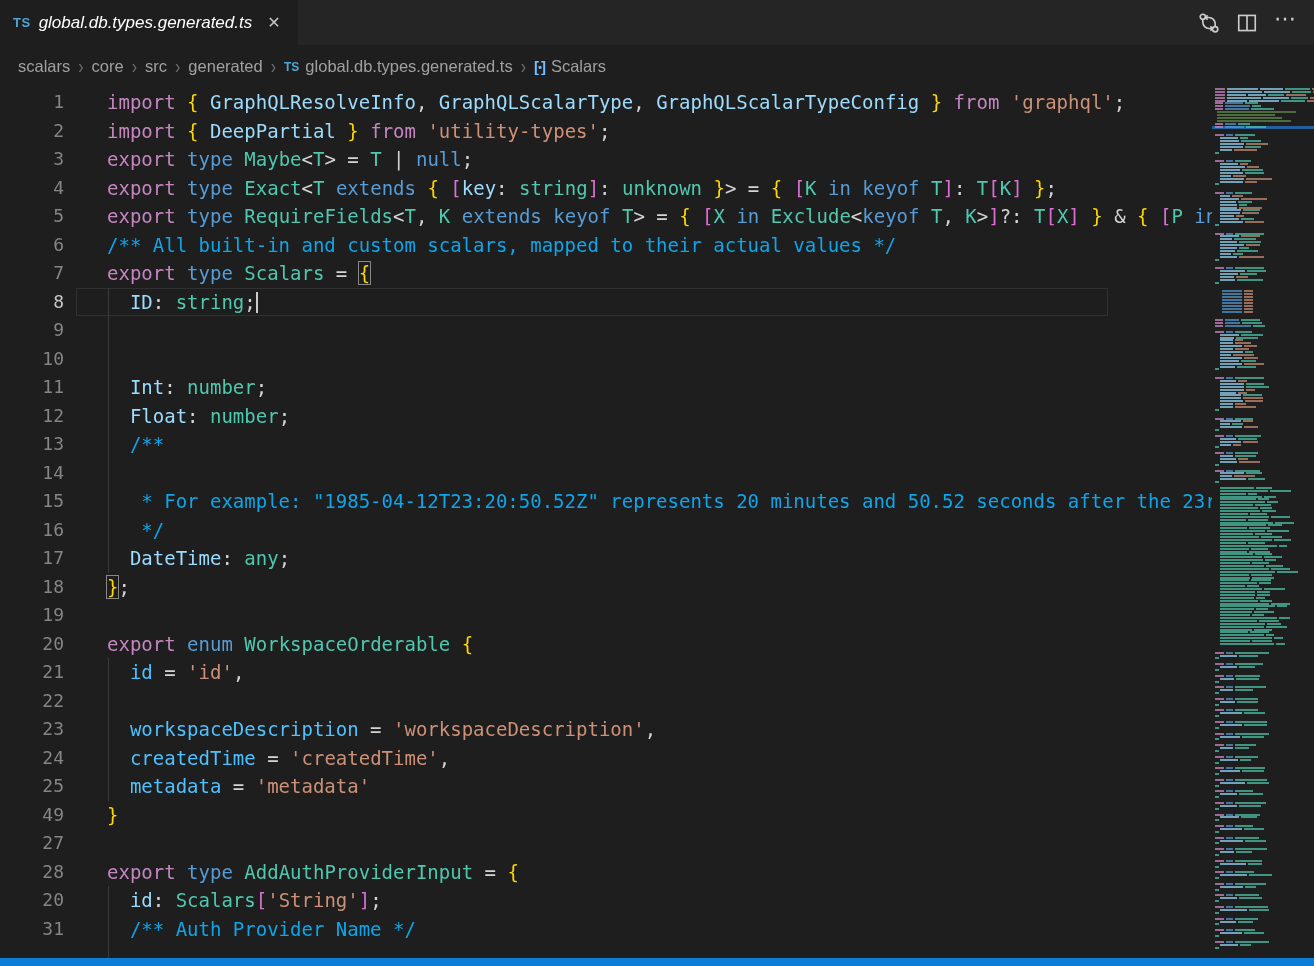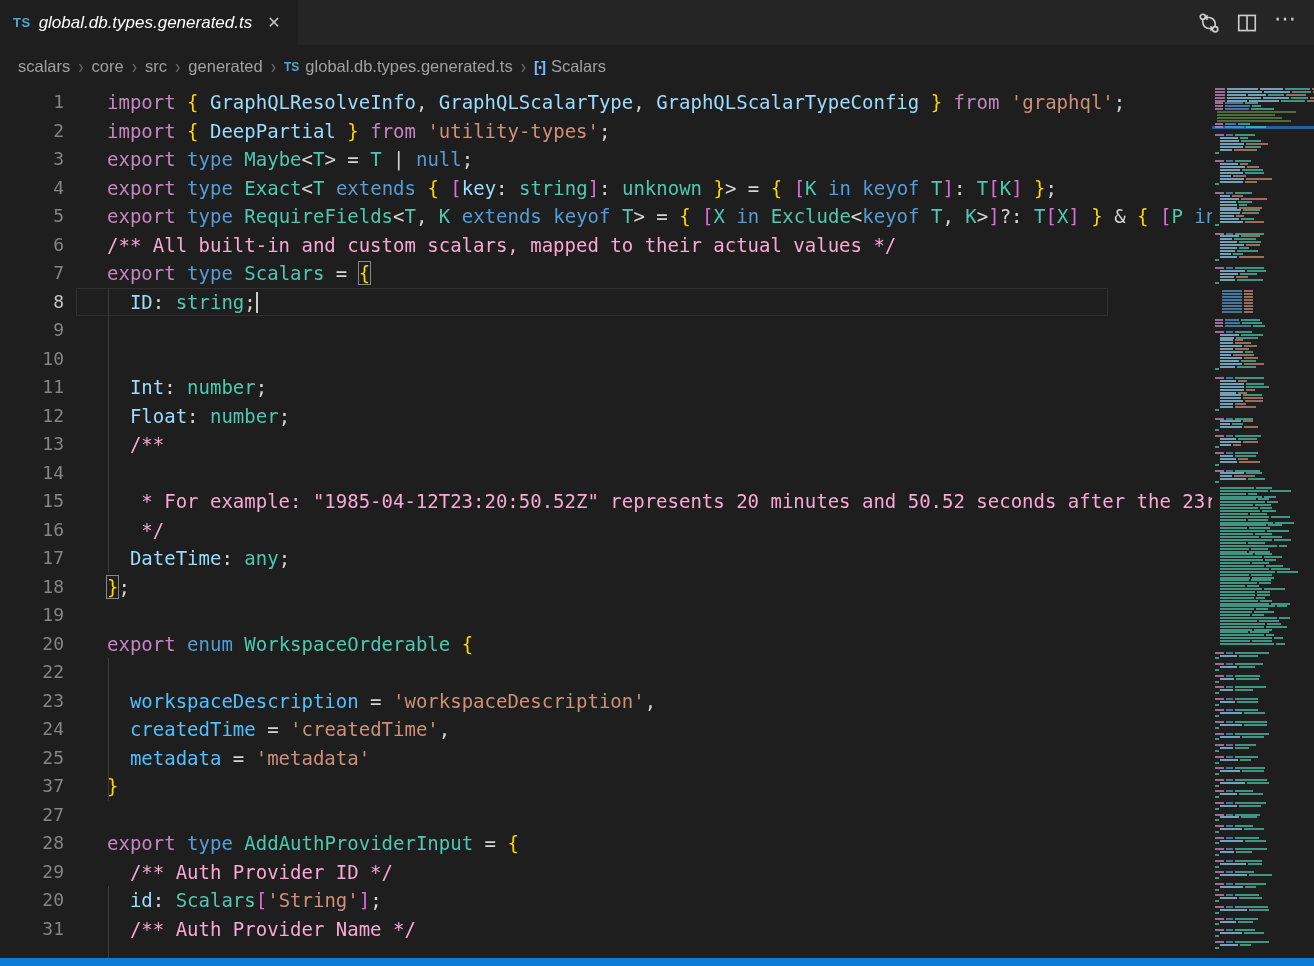--- a/index.html
+++ b/index.html
@@ -29,21 +29,21 @@
 
   
   .editor{position:absolute;left:0;top:88px;width:1314px;height:870px;overflow:hidden;background:#1e1e1e;}
   .lines{position:absolute;left:0;top:0;right:102px;bottom:0;overflow:hidden;}
   .code-line{position:relative;height:28.5px;line-height:28.5px;white-space:pre;
     font-family:"DejaVu Sans Mono", monospace;font-size:19px;display:flex;}
   .num{width:64px;text-align:right;color:#858585;flex:0 0 64px;font-size:18px;}
   .num.active{color:#c6c6c6;}
   .code{padding-left:43px;white-space:pre;}
   .tk-kw{color:#C586C0}.tk-kw2{color:#569CD6}.tk-type{color:#4EC9B0}.tk-var{color:#9CDCFE}
-  .tk-enum{color:#4FC1FF}.tk-str{color:#CE9178}.tk-cmt{color:#f9a8d4}.tk-pln{color:#D4D4D4}
+  .tk-enum{color:#4FC1FF}.tk-str{color:#CE9178}.tk-cmt{color:#0ea5e9}.tk-pln{color:#D4D4D4}
   .tk-b1{color:#FFD700}.tk-b2{color:#DA70D6}
   .tk-match{outline:1px solid #888888;}
   .cursor{display:inline-block;border-left:2px solid #cccccc;height:21px;vertical-align:-4px;}
   .cur-line{position:absolute;left:76px;right:104px;height:28.5px;border:1px solid #303032;box-sizing:border-box;pointer-events:none;}
   .indent-guide{position:absolute;width:1px;background:#3b3b3b;left:108px;pointer-events:none;}
 
   
   .minimap{position:absolute;right:0;top:0;width:102px;height:870px;background:#1e1e1e;overflow:hidden;}
   .mm-row{position:relative;height:2px;margin-bottom:0.9px;white-space:nowrap;}
   .mm-row span{display:inline-block;height:2px;vertical-align:top;margin-right:2px;}
@@ -134,28 +134,28 @@
         <div class="code-line"><div class="num">11</div><div class="code"><span class="tk-pln">  </span><span class="tk-var">Int</span><span class="tk-pln">: </span><span class="tk-type">number</span><span class="tk-pln">;</span></div></div>
         <div class="code-line"><div class="num">12</div><div class="code"><span class="tk-pln">  </span><span class="tk-var">Float</span><span class="tk-pln">: </span><span class="tk-type">number</span><span class="tk-pln">;</span></div></div>
         <div class="code-line"><div class="num">13</div><div class="code"><span class="tk-cmt">  /**</span></div></div>
         <div class="code-line"><div class="num">14</div></div>
         <div class="code-line"><div class="num">15</div><div class="code"><span class="tk-cmt">   * For example: "1985-04-12T23:20:50.52Z" represents 20 minutes and 50.52 seconds after the 23rd hour of April 12th, 1985 in UTC.</span></div></div>
         <div class="code-line"><div class="num">16</div><div class="code"><span class="tk-cmt">   */</span></div></div>
         <div class="code-line"><div class="num">17</div><div class="code"><span class="tk-pln">  </span><span class="tk-var">DateTime</span><span class="tk-pln">: </span><span class="tk-type">any</span><span class="tk-pln">;</span></div></div>
         <div class="code-line"><div class="num">18</div><div class="code"><span class="tk-b1 tk-match">}</span><span class="tk-pln">;</span></div></div>
         <div class="code-line"><div class="num">19</div><div class="code"></div></div>
         <div class="code-line"><div class="num">20</div><div class="code"><span class="tk-kw">export</span><span class="tk-pln"> </span><span class="tk-kw2">enum</span><span class="tk-pln"> </span><span class="tk-type">WorkspaceOrderable</span><span class="tk-pln"> </span><span class="tk-b1">{</span></div></div>
+        <div class="code-line"><div class="num">21</div><div class="code"><span class="tk-pln">  </span><span class="tk-enum">id</span><span class="tk-pln"> = </span><span class="tk-str">'id'</span><span class="tk-pln">,</span></div></div>
         <div class="code-line"><div class="num">22</div></div>
         <div class="code-line"><div class="num">23</div><div class="code"><span class="tk-pln">  </span><span class="tk-enum">workspaceDescription</span><span class="tk-pln"> = </span><span class="tk-str">'workspaceDescription'</span><span class="tk-pln">,</span></div></div>
         <div class="code-line"><div class="num">24</div><div class="code"><span class="tk-pln">  </span><span class="tk-enum">createdTime</span><span class="tk-pln"> = </span><span class="tk-str">'createdTime'</span><span class="tk-pln">,</span></div></div>
         <div class="code-line"><div class="num">25</div><div class="code"><span class="tk-pln">  </span><span class="tk-enum">metadata</span><span class="tk-pln"> = </span><span class="tk-str">'metadata'</span></div></div>
-        <div class="code-line"><div class="num">37</div><div class="code"><span class="tk-b1">}</span></div></div>
+        <div class="code-line"><div class="num">49</div><div class="code"><span class="tk-b1">}</span></div></div>
         <div class="code-line"><div class="num">27</div><div class="code"></div></div>
         <div class="code-line"><div class="num">28</div><div class="code"><span class="tk-kw">export</span><span class="tk-pln"> </span><span class="tk-kw2">type</span><span class="tk-pln"> </span><span class="tk-type">AddAuthProviderInput</span><span class="tk-pln"> = </span><span class="tk-b1">{</span></div></div>
-        <div class="code-line"><div class="num">29</div><div class="code"><span class="tk-cmt">  /** Auth Provider ID */</span></div></div>
         <div class="code-line"><div class="num">20</div><div class="code"><span class="tk-pln">  </span><span class="tk-var">id</span><span class="tk-pln">: </span><span class="tk-type">Scalars</span><span class="tk-b2">[</span><span class="tk-str">'String'</span><span class="tk-b2">]</span><span class="tk-pln">;</span></div></div>
         <div class="code-line"><div class="num">31</div><div class="code"><span class="tk-cmt">  /** Auth Provider Name */</span></div></div>
       </div>
     <div class="minimap" id="minimap">
         <div class="mm-row"><span style="width: 10px; background: rgba(197, 134, 192, 0.753); margin-left: 3px;"></span><span style="width: 30.8108px; background: rgba(156, 220, 254, 0.69);"></span><span style="width: 23.3567px; background: rgba(156, 220, 254, 0.69);"></span><span style="width: 24.8092px; background: rgba(78, 201, 176, 0.69);"></span><span style="width: 16.9872px; background: rgba(206, 145, 120, 0.69);"></span></div>
         <div class="mm-row"><span style="width: 10px; background: rgba(197, 134, 192, 0.753); margin-left: 3px;"></span><span style="width: 34.5678px; background: rgba(156, 220, 254, 0.69);"></span><span style="width: 26.4098px; background: rgba(156, 220, 254, 0.69);"></span><span style="width: 19.2956px; background: rgba(78, 201, 176, 0.69);"></span><span style="width: 11.5182px; background: rgba(206, 145, 120, 0.69);"></span></div>
         <div class="mm-row"><span style="width: 10px; background: rgba(197, 134, 192, 0.753); margin-left: 3px;"></span><span style="width: 19.0794px; background: rgba(156, 220, 254, 0.69);"></span><span style="width: 18.0737px; background: rgba(156, 220, 254, 0.69);"></span><span style="width: 16.0231px; background: rgba(78, 201, 176, 0.69);"></span><span style="width: 19.9703px; background: rgba(206, 145, 120, 0.69);"></span></div>
         <div class="mm-row"><span style="width: 10px; background: rgba(197, 134, 192, 0.753); margin-left: 3px;"></span><span style="width: 33.6289px; background: rgba(156, 220, 254, 0.69);"></span><span style="width: 26.0849px; background: rgba(156, 220, 254, 0.69);"></span><span style="width: 17.0664px; background: rgba(78, 201, 176, 0.69);"></span><span style="width: 12.5633px; background: rgba(206, 145, 120, 0.69);"></span></div>
         <div class="mm-row"><span style="width: 10px; background: rgba(197, 134, 192, 0.753); margin-left: 3px;"></span><span style="width: 20.3006px; background: rgba(156, 220, 254, 0.69);"></span><span style="width: 30.1903px; background: rgba(156, 220, 254, 0.69);"></span><span style="width: 23.8975px; background: rgba(78, 201, 176, 0.69);"></span><span style="width: 18.3975px; background: rgba(206, 145, 120, 0.69);"></span></div>
         <div class="mm-row"><span style="width: 8px; background: rgba(197, 134, 192, 0.753); margin-left: 3px;"></span><span style="width: 18.1218px; background: rgba(86, 156, 214, 0.69);"></span><span style="width: 12.4989px; background: rgba(78, 201, 176, 0.69);"></span></div>

